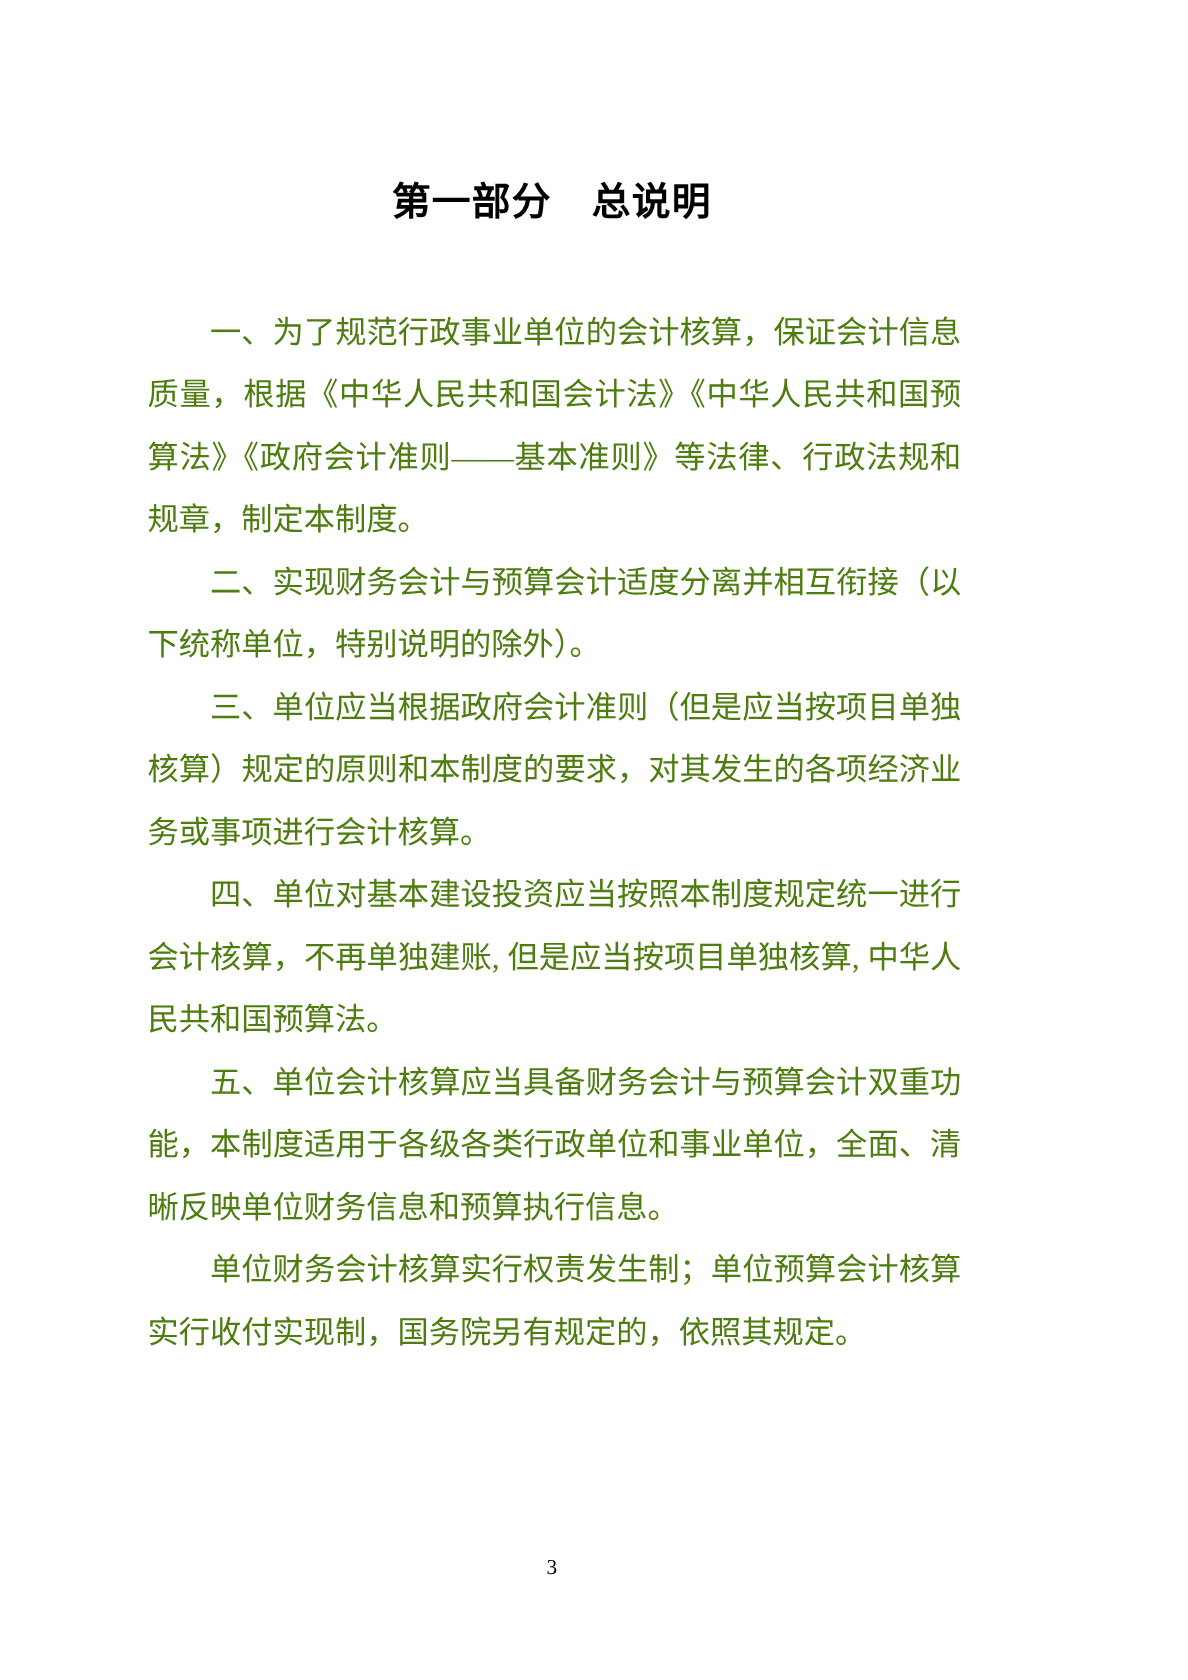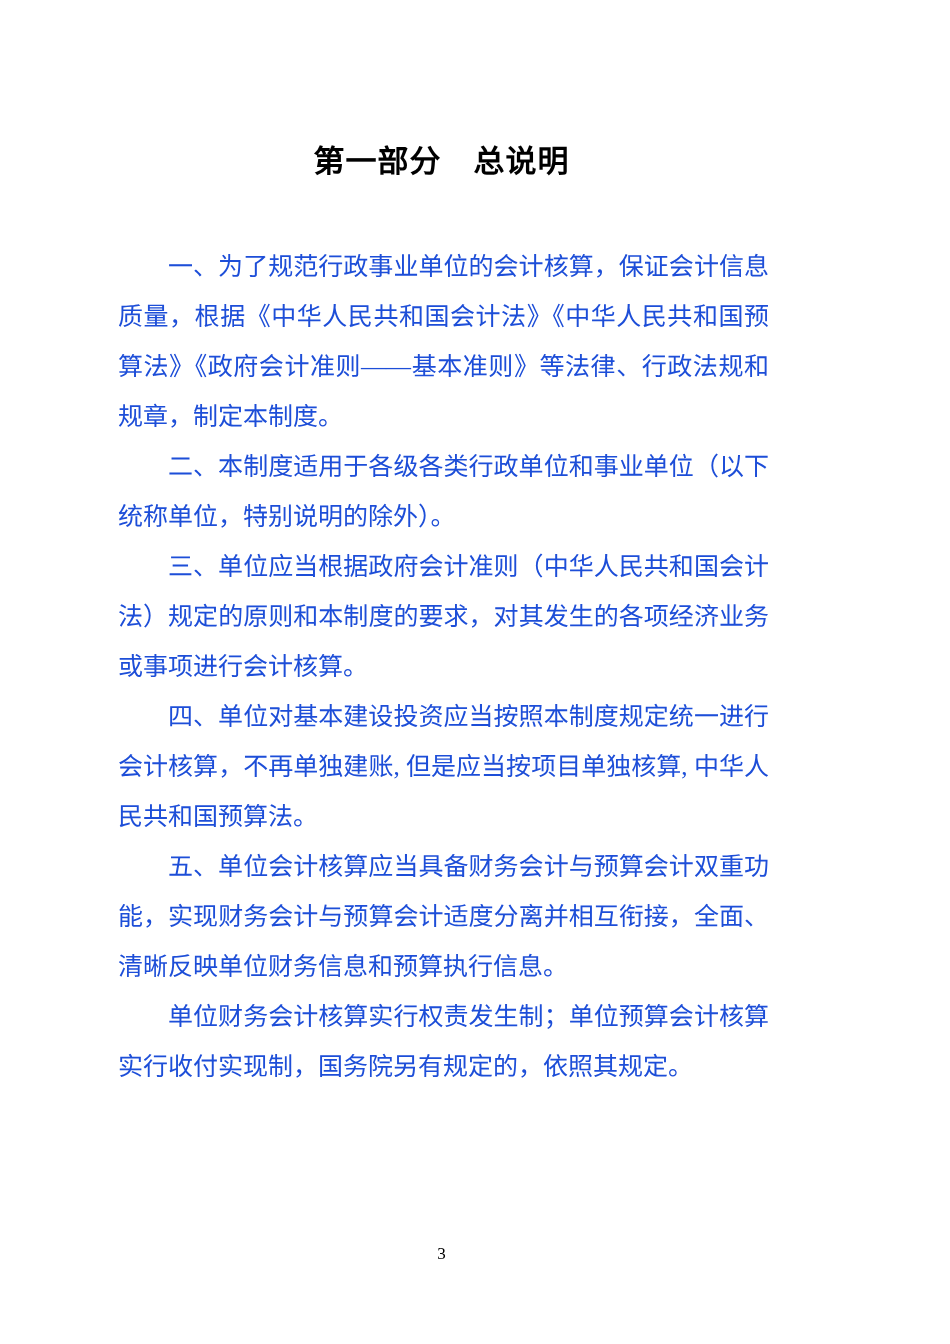--- a/index.html
+++ b/index.html
@@ -32,21 +32,21 @@
     height: 1005px;
     overflow: hidden;
   }
   .para {
     margin: 0;
     font-size: 25px;
     line-height: 50px;
     text-align: justify;
     text-justify: inter-ideograph;
     text-indent: 2em;
-    color: #1d4ed8;
+    color: #4d7c0f;
   }
   .page-footer {
     position: absolute;
     left: 0;
     top: 1242px;
     width: 100%;
     text-align: center;
     font-size: 17px;
     line-height: 24px;
     color: #000000;
@@ -54,23 +54,23 @@
 </style>
 </head>
 <body>
 
 <div class="page">
 
   <h1 class="doc-title">第一部分　总说明</h1>
 
   <div class="doc-body">
     <p class="para">一、为了规范行政事业单位的会计核算，保证会计信息质量，根据《中华人民共和国会计法》《中华人民共和国预算法》《政府会计准则——基本准则》等法律、行政法规和规章，制定本制度。</p>
-    <p class="para">二、本制度适用于各级各类行政单位和事业单位（以下统称单位，特别说明的除外）。</p>
-    <p class="para">三、单位应当根据政府会计准则（中华人民共和国会计法）规定的原则和本制度的要求，对其发生的各项经济业务或事项进行会计核算。</p>
+    <p class="para">二、实现财务会计与预算会计适度分离并相互衔接（以下统称单位，特别说明的除外）。</p>
+    <p class="para">三、单位应当根据政府会计准则（但是应当按项目单独核算）规定的原则和本制度的要求，对其发生的各项经济业务或事项进行会计核算。</p>
     <p class="para">四、单位对基本建设投资应当按照本制度规定统一进行会计核算，不再单独建账, 但是应当按项目单独核算, 中华人民共和国预算法。</p>
-    <p class="para">五、单位会计核算应当具备财务会计与预算会计双重功能，实现财务会计与预算会计适度分离并相互衔接，全面、清晰反映单位财务信息和预算执行信息。</p>
+    <p class="para">五、单位会计核算应当具备财务会计与预算会计双重功能，本制度适用于各级各类行政单位和事业单位，全面、清晰反映单位财务信息和预算执行信息。</p>
     <p class="para">单位财务会计核算实行权责发生制；单位预算会计核算实行收付实现制，国务院另有规定的，依照其规定。</p>
 
   </div>
 
   <div class="page-footer">3</div>
 
 </div>
 
 </body></html>

